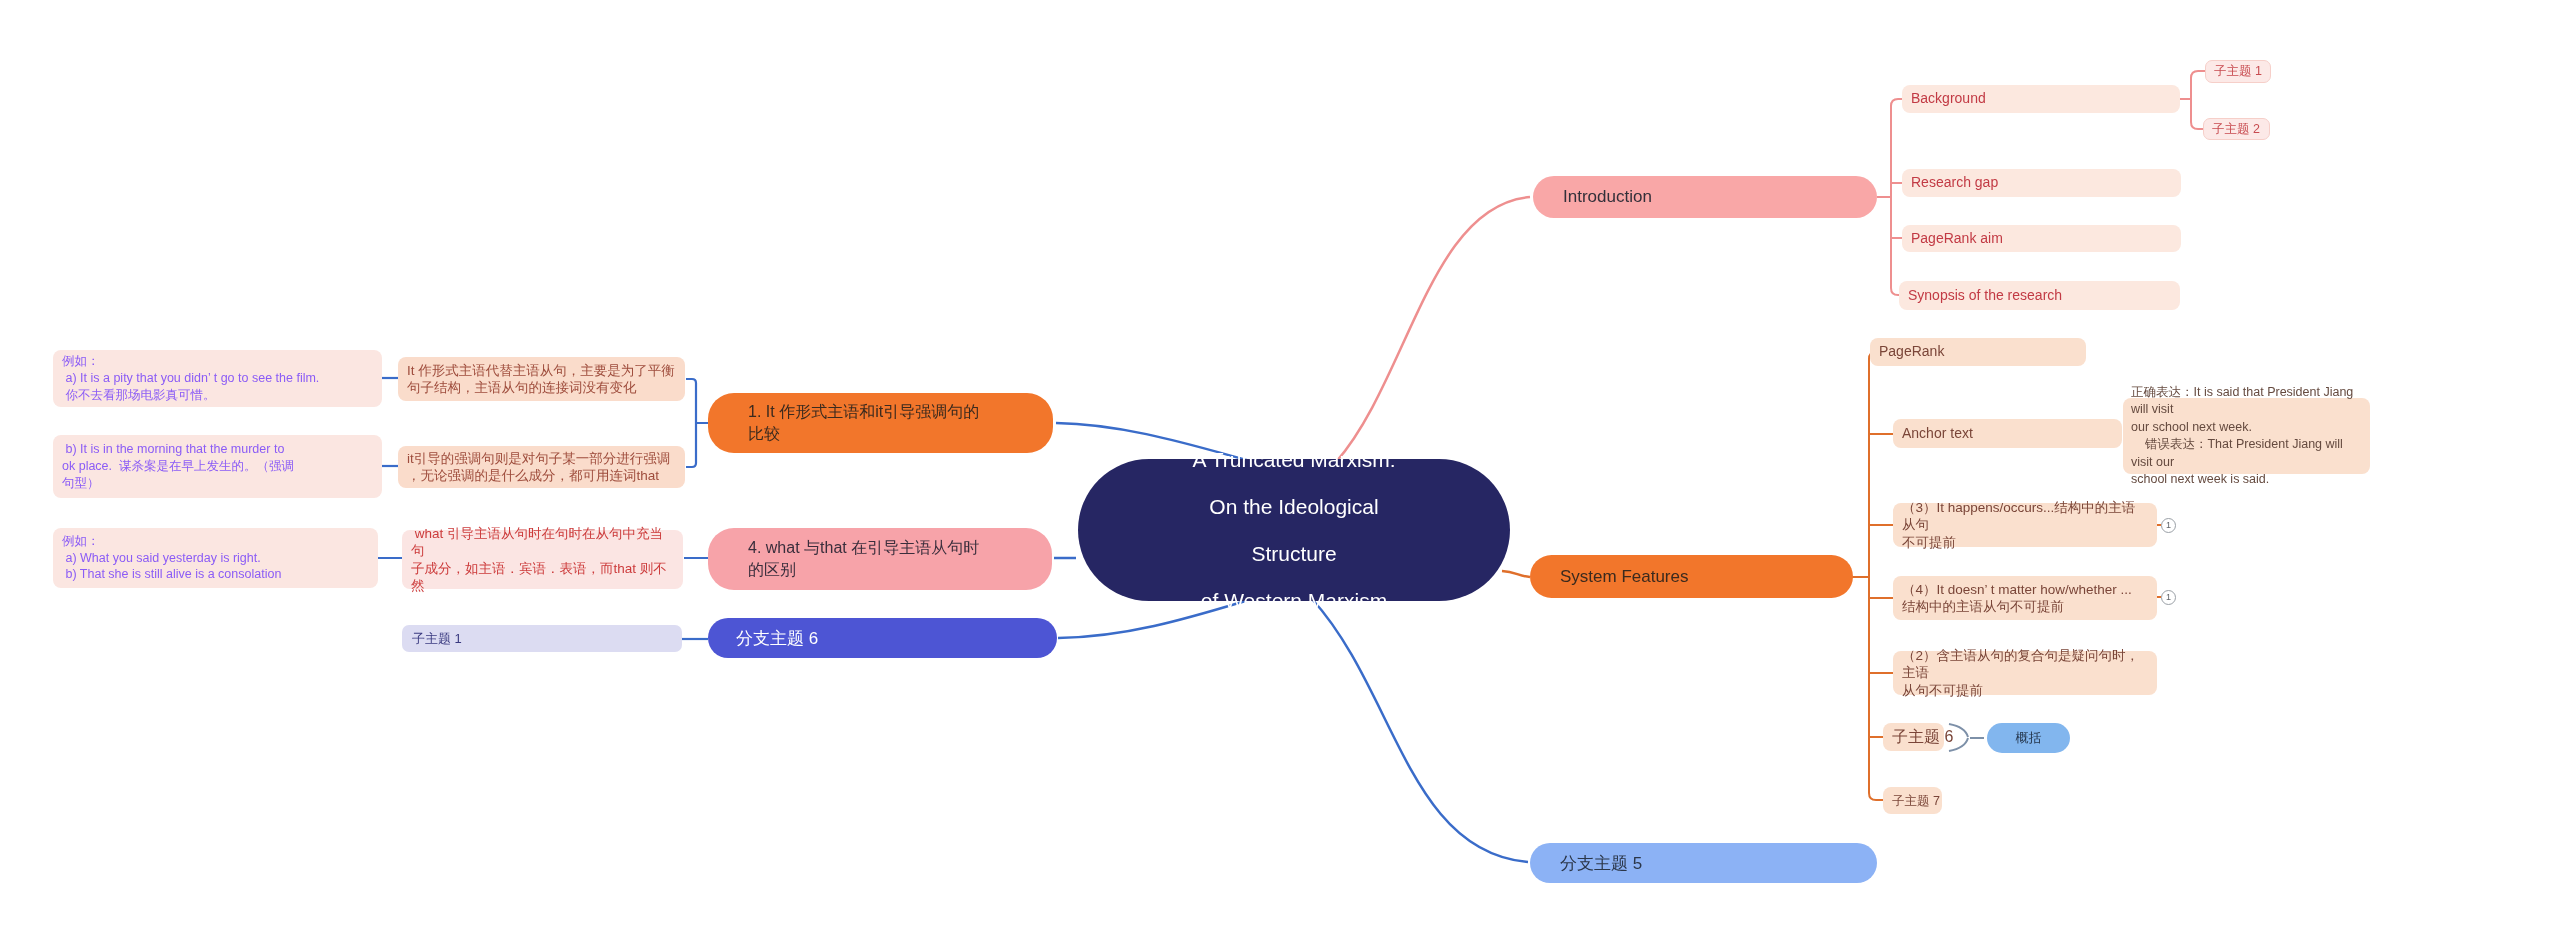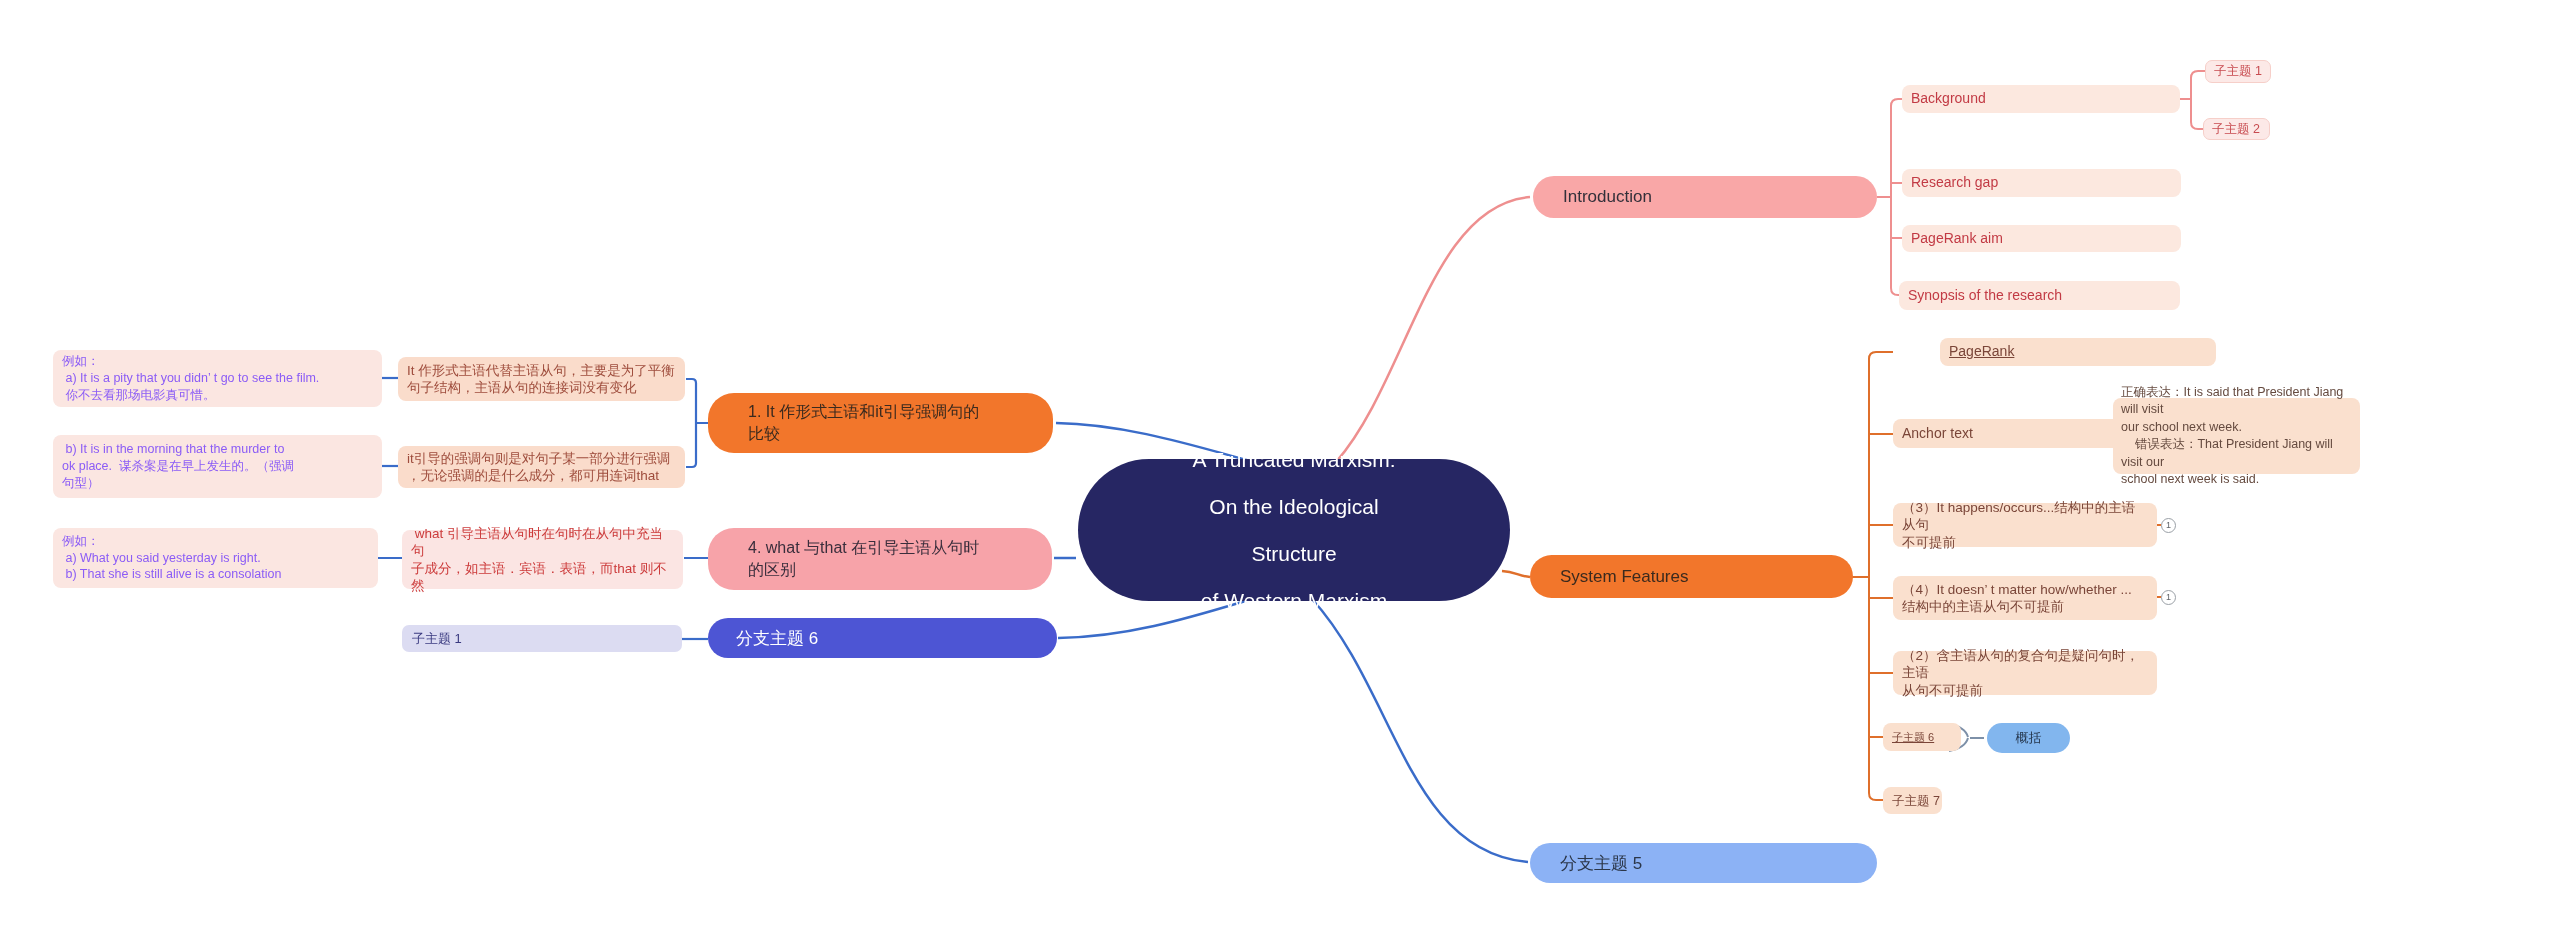--- a/index.html
+++ b/index.html
@@ -5,49 +5,49 @@
   html,body{margin:0;padding:0;background:#ffffff;}
   #canvas{position:relative;width:2560px;height:942px;background:#ffffff;overflow:hidden;
           font-family:"Liberation Sans","DejaVu Sans",sans-serif;}
   #wires{position:absolute;left:0;top:0;width:2560px;height:942px;}
   .node{position:absolute;box-sizing:border-box;display:flex;align-items:center;}
   .pill{border-radius:24px;font-size:17px;padding-left:30px;color:#33303a;}
   .lpill{border-radius:26px;font-size:16px;padding-left:40px;line-height:1.35;}
   .box{border-radius:8px;font-size:13.5px;line-height:1.28;padding:4px 9px;}
   .single{font-size:14px;white-space:nowrap;}
   .multiline{white-space:pre-wrap;}
-  .prewrap{white-space:pre-wrap;}
+  .prewrap{white-space:pre-wrap;margin-left:10px;}
   
   #central{left:1078px;top:459px;width:432px;height:142px;background:#262663;border-radius:72px;
            color:#ffffff;font-size:21px;line-height:47px;text-align:center;justify-content:center;
            white-space:pre-line;}
   
   #intro{left:1533px;top:176px;width:344px;height:42px;background:#f9a7a7;}
   #system{left:1530px;top:555px;width:323px;height:43px;background:#f2762b;color:#3b2a1e;}
   #branch5{left:1530px;top:843px;width:347px;height:40px;background:#8cb2f5;color:#2b3648;}
   
   .introkid{background:#fce8df;color:#c23a44;}
   #background{left:1902px;top:85px;width:278px;height:28px;}
   #gap{left:1902px;top:169px;width:279px;height:28px;}
   #aim{left:1902px;top:225px;width:279px;height:27px;}
   #synopsis{left:1899px;top:281px;width:281px;height:29px;}
   .pinkkid{background:#fce9e7;color:#c74b50;border:1px solid #f6cfc9;border-radius:7px;
            font-size:12.5px;padding:2px 8px;white-space:nowrap;}
   #rsub1{left:2205px;top:60px;width:66px;height:23px;}
   #rsub2{left:2203px;top:118px;width:67px;height:22px;}
   
   .syskid{background:#fae0ce;color:#7a4538;}
-  #pagerank{left:1940px;top:338px;width:276px;height:28px;text-decoration:underline;}
+  #pagerank{left:1870px;top:338px;width:216px;height:28px;}
   #anchor{left:1893px;top:419px;width:229px;height:29px;}
   #anchornote{left:2113px;top:398px;width:247px;height:76px;font-size:12.5px;line-height:1.4;
               background:#fae0ce;color:#654a3f;border-radius:8px;padding:5px 8px;}
   #item3{left:1893px;top:503px;width:264px;height:44px;}
   #item4{left:1893px;top:576px;width:264px;height:44px;}
   #item5{left:1893px;top:651px;width:264px;height:44px;}
-  #sub6{left:1883px;top:723px;width:78px;height:28px;font-size:11px;text-decoration:underline;}
+  #sub6{left:1883px;top:723px;width:61px;height:28px;font-size:16px;}
   #sub7{left:1883px;top:787px;width:59px;height:27px;font-size:12.5px;}
   #summary{left:1987px;top:723px;width:83px;height:30px;background:#82b6ee;color:#25364c;
            border-radius:15px;font-size:13px;justify-content:center;}
   .badge{position:absolute;width:13px;height:13px;border-radius:50%;border:1.2px solid #9aa0a6;
          background:#ffffff;color:#5f6368;font-size:9px;display:flex;align-items:center;
          justify-content:center;line-height:1;}
   #badge3{left:2161px;top:518px;}
   #badge4{left:2161px;top:590px;}
   
   #branch1{left:708px;top:393px;width:345px;height:60px;background:#f2762b;color:#3b2a1e;}

